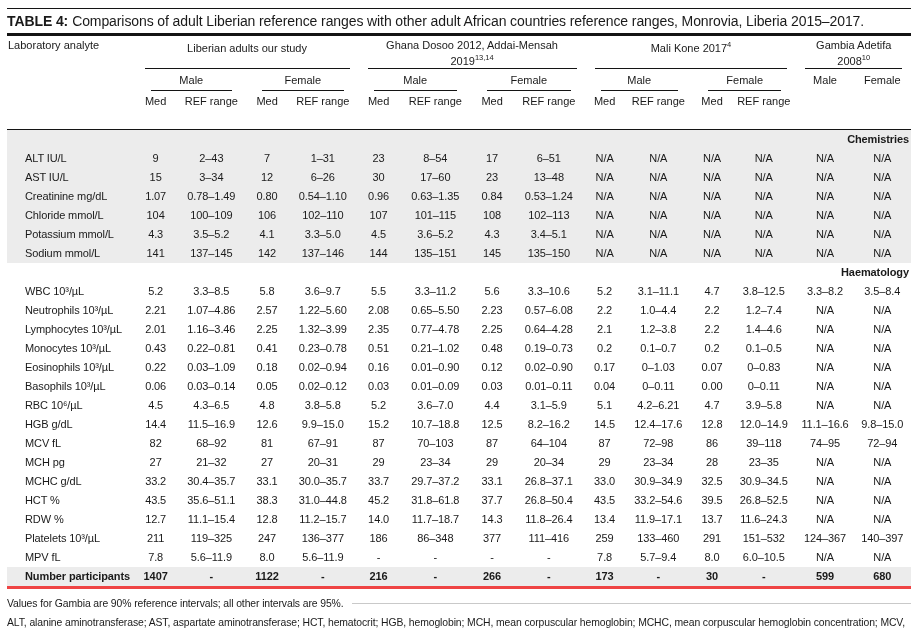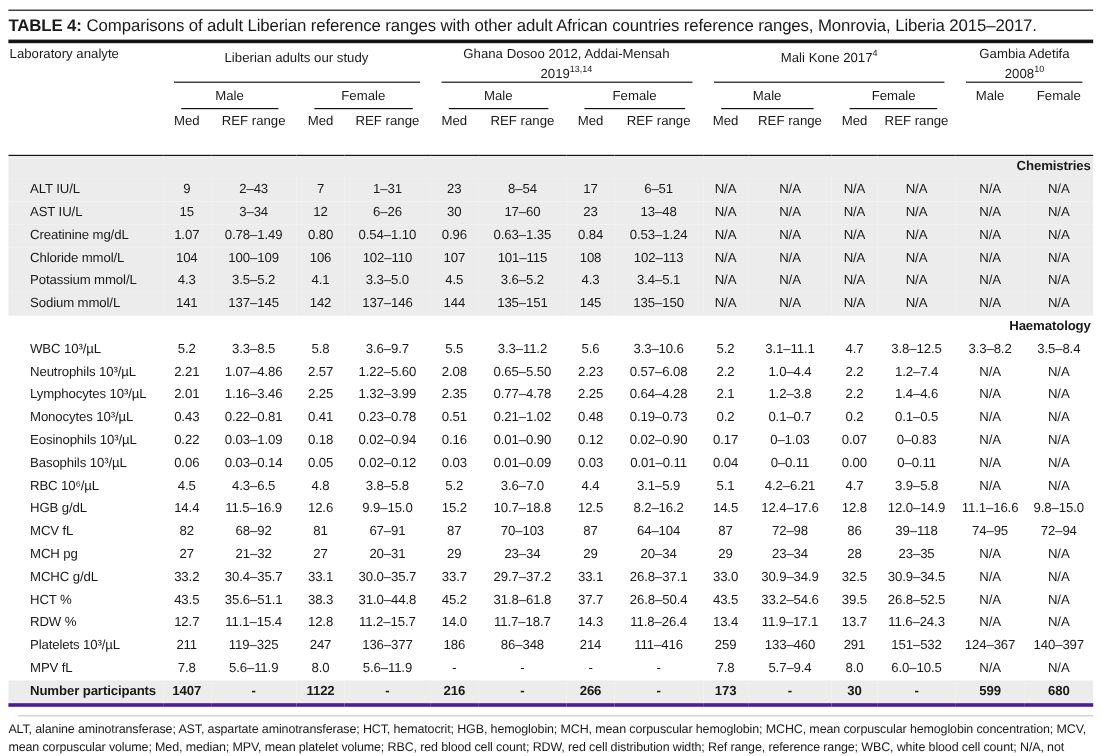--- a/index.html
+++ b/index.html
@@ -33,21 +33,21 @@
   th.gm { vertical-align:top; padding-top:5px; }
   th.stat { padding:4px 0 22px 0; }
 
   tbody td {
     font-size:11px; text-align:center; padding:0 2px;
     height:19px; line-height:13px; letter-spacing:-0.1px;
   }
   td.analyte { text-align:left; padding-left:18px; }
   td.section-label { text-align:right; font-weight:bold; }
   tr.shade { background:#ececec; }
-  tr.total td { font-weight:bold; border-bottom:3px solid #4c1d95; }
+  tr.total td { font-weight:bold; border-bottom:3px solid #ef4444; }
 
   .notes { font-size:10.4px; line-height:15px; padding-top:7px; letter-spacing:-0.1px; }
   .note-first { display:flex; align-items:center; }
   .note-first .tail-rule { flex:1; border-top:1px solid #c9c9c9; margin-left:8px; }
   .abbrev { margin-top:4px; }
 </style>
 </head>
 <body>
 
 <div class="page">
@@ -458,21 +458,21 @@
           <td>N/A</td>
         </tr>
         <tr>
           <td class="analyte">Platelets 10³/µL</td>
           <td>211</td>
           <td>119–325</td>
           <td>247</td>
           <td>136–377</td>
           <td>186</td>
           <td>86–348</td>
-          <td>214</td>
+          <td>377</td>
           <td>111–416</td>
           <td>259</td>
           <td>133–460</td>
           <td>291</td>
           <td>151–532</td>
           <td>124–367</td>
           <td>140–397</td>
         </tr>
         <tr>
           <td class="analyte">MPV fL</td>
@@ -506,18 +506,19 @@
           <td>30</td>
           <td>-</td>
           <td>599</td>
           <td>680</td>
         </tr>
       </tbody>
   </table>
 
   <div class="notes">
     <div class="note-first">
+      <span>Values for Gambia are 90% reference intervals; all other intervals are 95%.</span>
       <span class="tail-rule"></span>
     </div>
     <div class="abbrev">ALT, alanine aminotransferase; AST, aspartate aminotransferase; HCT, hematocrit; HGB, hemoglobin; MCH, mean corpuscular hemoglobin; MCHC, mean corpuscular hemoglobin concentration; MCV, mean corpuscular volume; Med, median; MPV, mean platelet volume; RBC, red blood cell count; RDW, red cell distribution width; Ref range, reference range; WBC, white blood cell count; N/A, not available.</div>
   </div>
 
 </div>
 
 </body></html>

